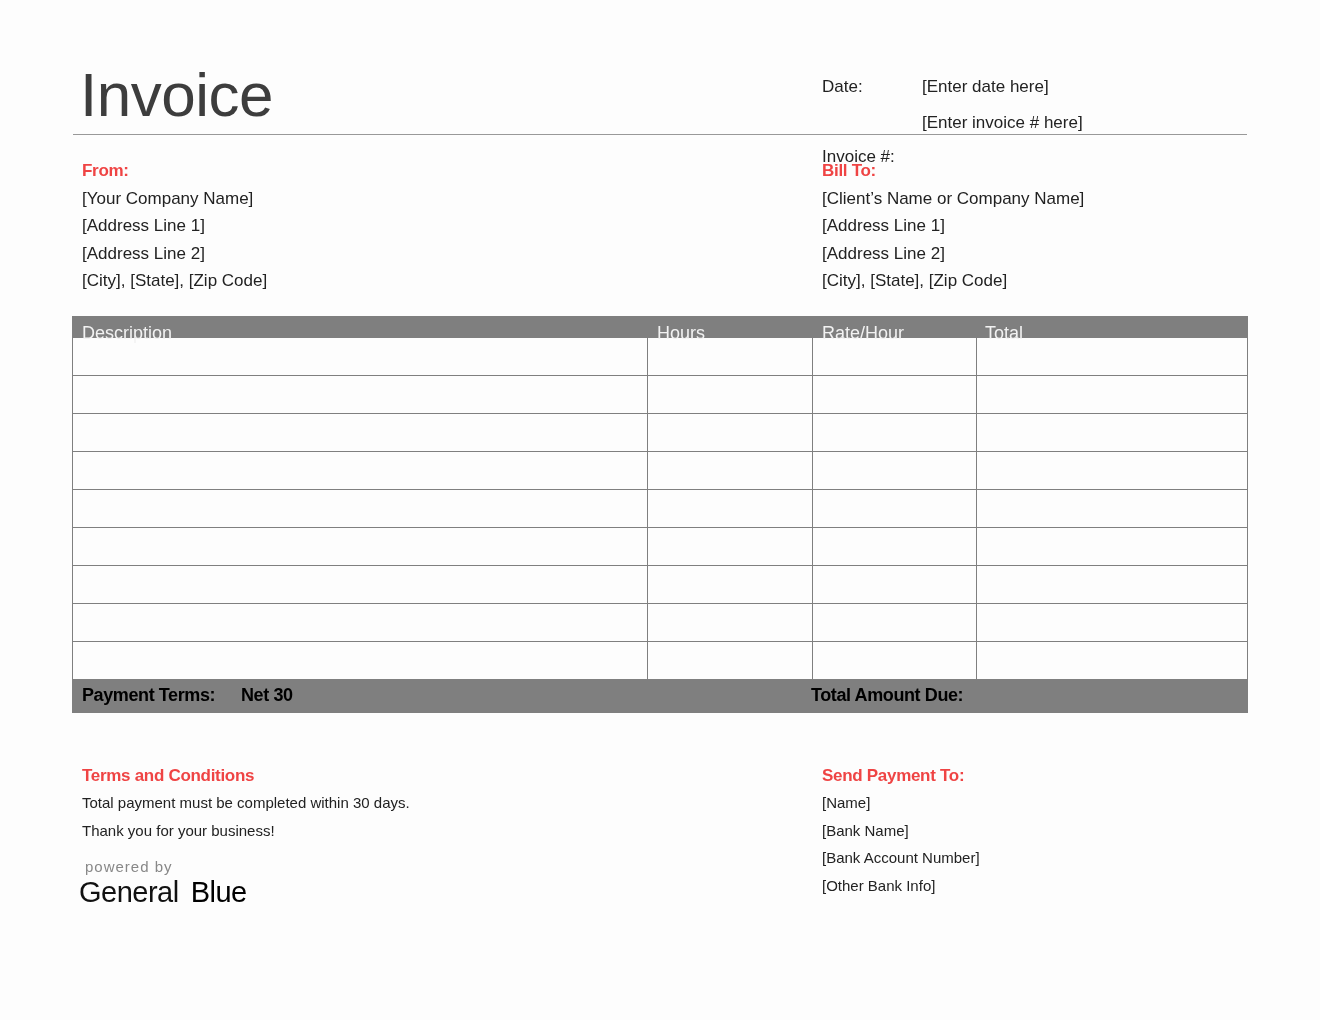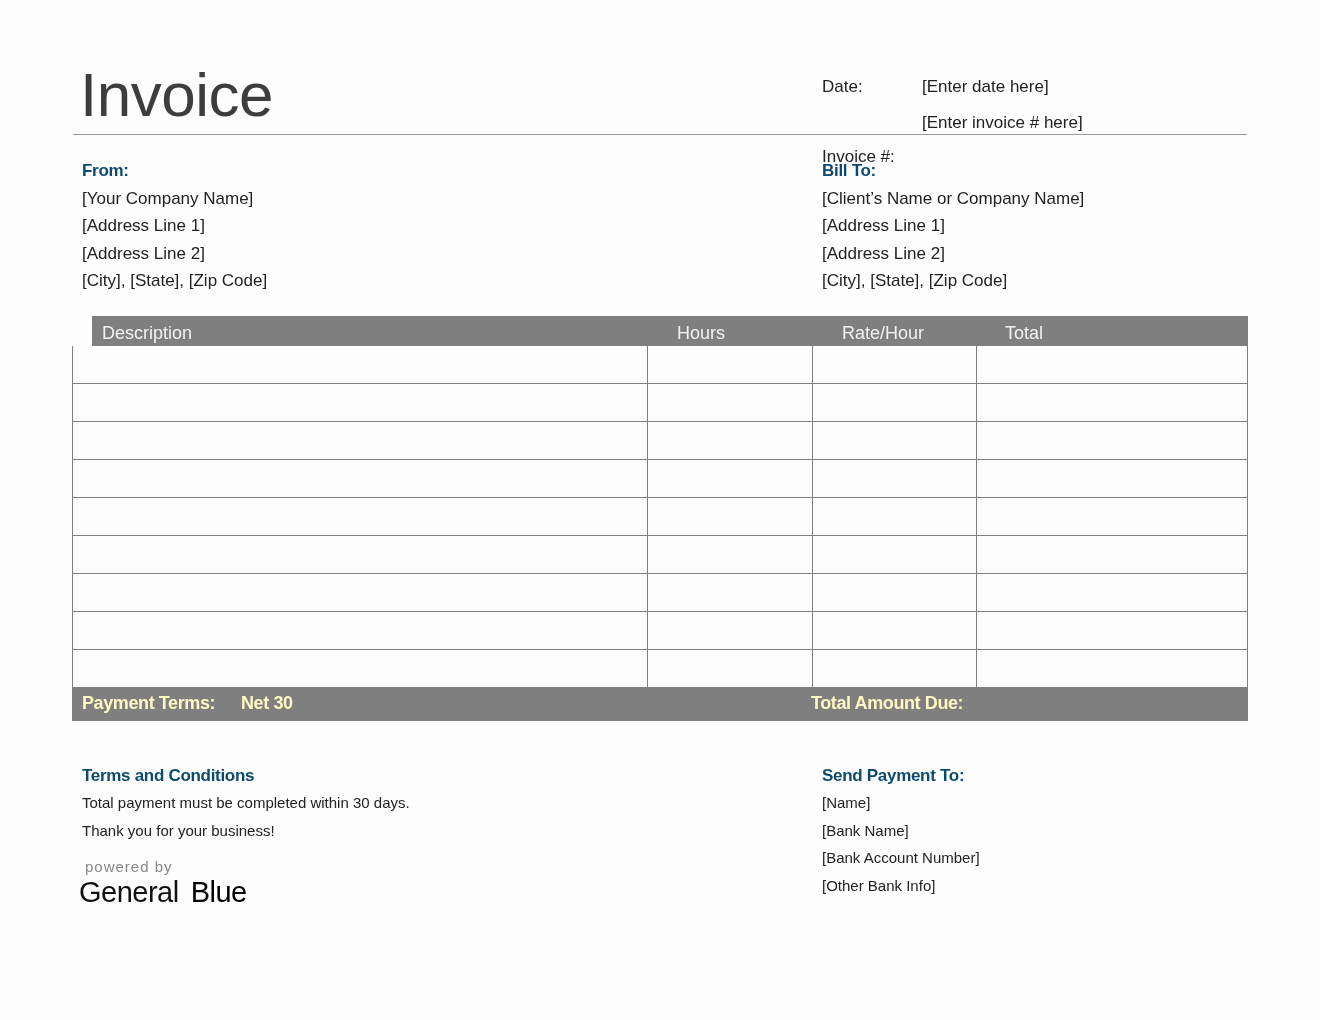--- a/index.html
+++ b/index.html
@@ -6,36 +6,36 @@
     body {
       width: 1320px; height: 1020px; background: #fdfdfd;
       font-family: "Liberation Sans", sans-serif; color: #222;
       position: relative; overflow: hidden;
     }
     .abs { position: absolute; }
     .title { left: 80px; top: 64px; font-size: 62px; color: #3d3d3d; line-height: 1; letter-spacing: -0.5px; }
     .hdr-rule { left: 73px; top: 134px; width: 1174px; height: 1px; background: #999; }
     .meta-label { left: 822px; font-size: 17px; color: #222; }
     .meta-val { left: 922px; font-size: 17px; color: #222; }
-    .block-title { font-size: 17px; font-weight: bold; color: #0c4a6e; letter-spacing: -0.3px; }
+    .block-title { font-size: 17px; font-weight: bold; color: #ef4444; letter-spacing: -0.3px; }
     .line { font-size: 17px; color: #222; }
     .small-line { font-size: 15px; color: #222; }
 
     .table { left: 72px; top: 316px; width: 1176px; }
-    .thead { height: 30px; background: #7f7f7f; position: relative; margin-left: 20px; }
+    .thead { height: 22px; background: #7f7f7f; position: relative; }
     .thead span { position: absolute; top: 7px; color: #f2f2f2; font-size: 18px; }
     .row { height: 37px; border-left: 1px solid #7f7f7f; border-right: 1px solid #7f7f7f; border-bottom: 1px solid #7f7f7f; position: relative; display: flex; }
     .row:last-child { border-bottom: none; }
     .cell { height: 100%; box-sizing: border-box; }
     .c1 { width: 575px; border-right: 1px solid #7f7f7f; }
     .c2 { width: 165px; border-right: 1px solid #7f7f7f; }
     .c3 { width: 164px; border-right: 1px solid #7f7f7f; }
     .c4 { flex: 1; }
     .tfoot { height: 34px; background: #7f7f7f; position: relative; }
-    .tfoot span { position: absolute; top: 6px; color: #fef9c3; font-size: 18px; font-weight: bold; letter-spacing: -0.4px; }
+    .tfoot span { position: absolute; top: 6px; color: #000000; font-size: 18px; font-weight: bold; letter-spacing: -0.4px; }
 
     .powered { left: 85px; top: 858px; font-size: 15px; color: #888; letter-spacing: 1px; }
     .brand { left: 79px; top: 876px; font-size: 29px; letter-spacing: -0.5px; }
     .brand .g { color: #111; }
     .brand .b { color: #000000; margin-left: 12px; }
   </style>
 </head>
 <body>
 
 <div class="abs title">Invoice</div>

